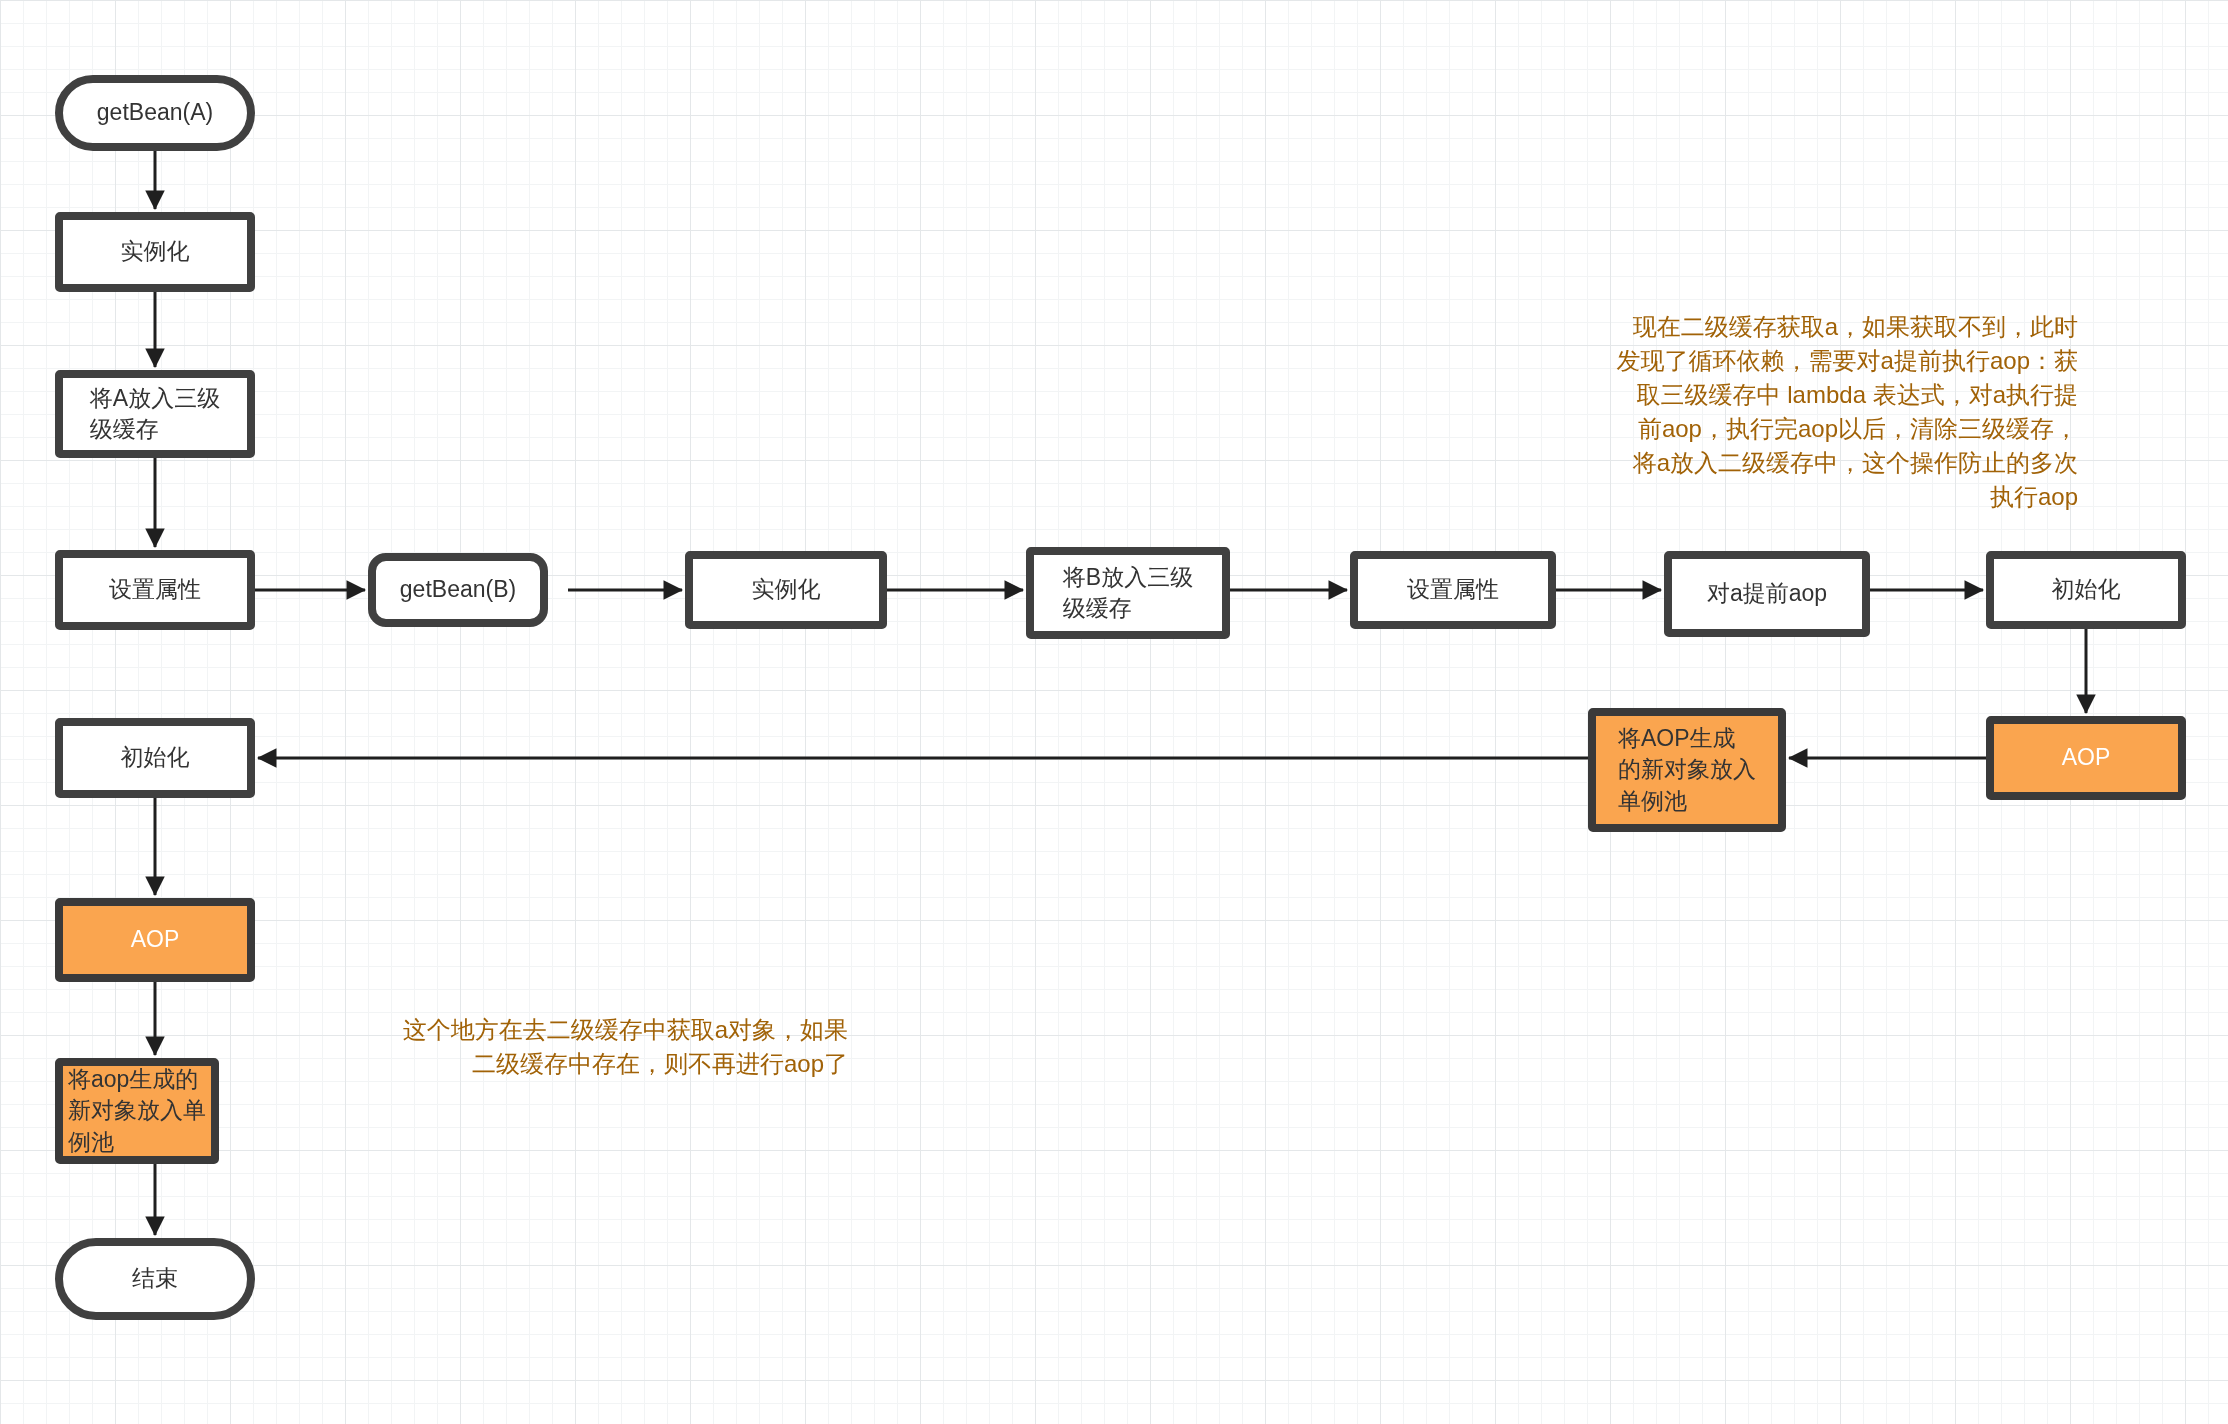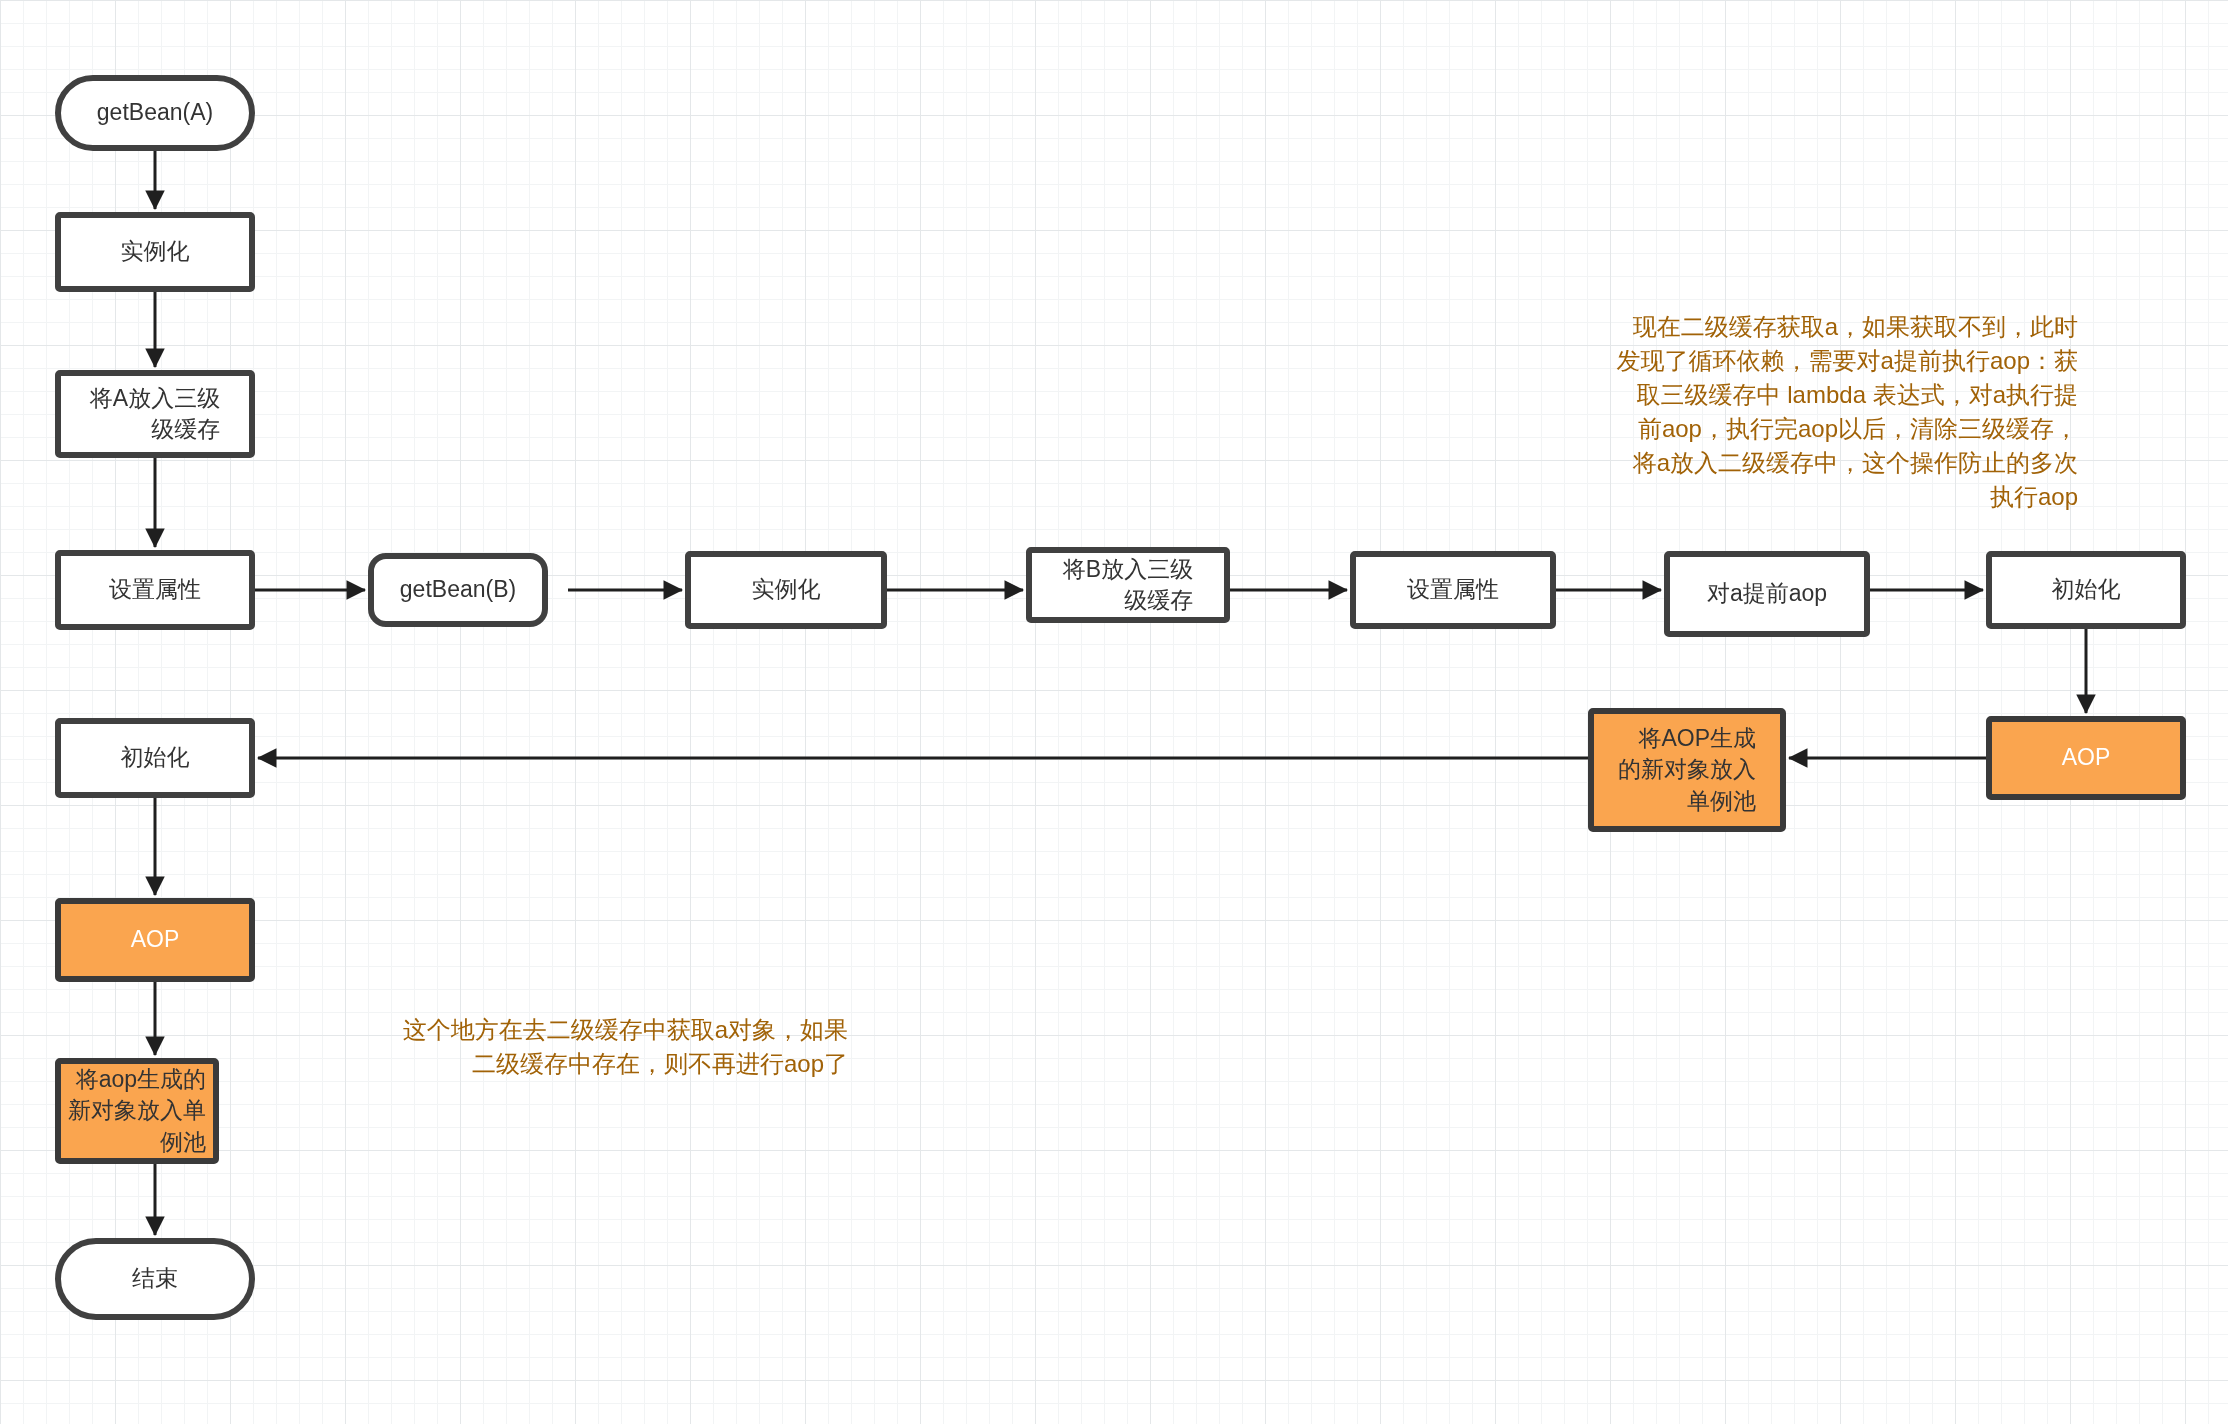--- a/index.html
+++ b/index.html
@@ -26,26 +26,26 @@
     left: 0; top: 0;
     width: 2228px;
     height: 1424px;
     pointer-events: none;
     z-index: 1;
   }
   .node {
     position: absolute;
     box-sizing: border-box;
     background: #ffffff;
-    border: 6px solid #404040;
+    border: 8px solid #404040;
     border-radius: 5px;
     display: flex;
     align-items: center;
     justify-content: center;
-    text-align: right;
+    text-align: left;
     font-size: 23px;
     line-height: 1.35;
     white-space: pre-line;
     z-index: 2;
   }
   .stadium { border-radius: 42px; }
   .rounded { border-radius: 18px; }
   .orange {
     background: #faa54f;
     border-color: #3a3a3a;
@@ -95,21 +95,21 @@
 
 <div class="node" style="left:55px; top:370px; width:200px; height:88px;">将A放入三级
 级缓存</div>
 
 <div class="node" style="left:55px; top:550px; width:200px; height:80px;">设置属性</div>
 
 <div class="node rounded" style="left:368px; top:553px; width:180px; height:74px;">getBean(B)</div>
 
 <div class="node" style="left:685px; top:551px; width:202px; height:78px;">实例化</div>
 
-<div class="node" style="left:1026px; top:547px; width:204px; height:76px;">将B放入三级
+<div class="node" style="left:1026px; top:547px; width:204px; height:92px;">将B放入三级
 级缓存</div>
 
 <div class="node" style="left:1350px; top:551px; width:206px; height:78px;">设置属性</div>
 
 <div class="node" style="left:1664px; top:551px; width:206px; height:86px;">对a提前aop</div>
 
 <div class="node" style="left:1986px; top:551px; width:200px; height:78px;">初始化</div>
 
 <div class="node orange white-text" style="left:1986px; top:716px; width:200px; height:84px;">AOP</div>
 

